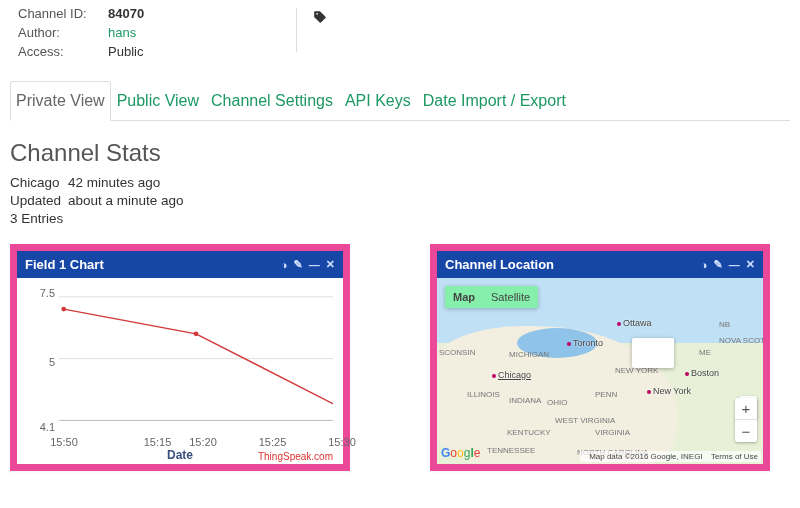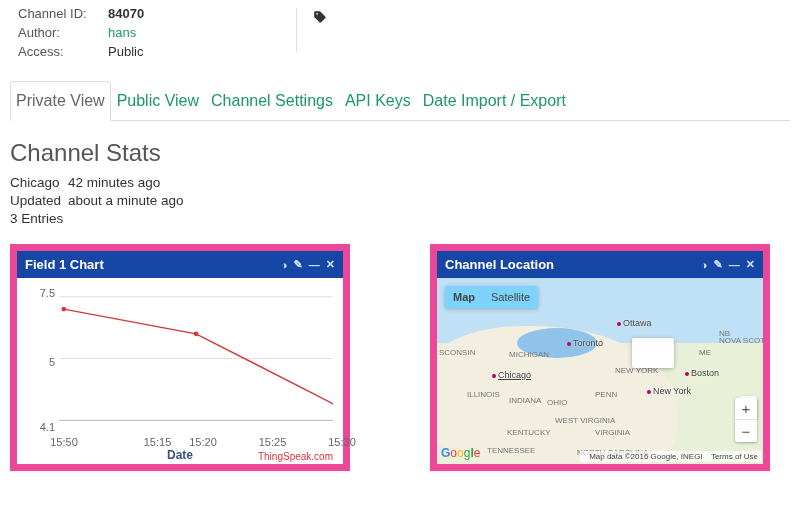--- a/index.html
+++ b/index.html
@@ -46,21 +46,21 @@
   .axis-label { position: absolute; bottom: 2px; left: 50%; transform: translateX(-50%); font-weight: 600; font-size: 12px; color: #3a517f; }
   .attribution { position: absolute; right: 10px; bottom: 2px; font-size: 10px; color: #d33; }
   svg.chart-svg { position: absolute; inset: 0; }
   .plot-line { stroke: #d13a3a; stroke-width: 1.6; fill: none; }
   .plot-pt { fill: #d13a3a; }
   .grid-line { stroke: #ddd; stroke-width: 1; }
   .axis-line { stroke: #bbb; stroke-width: 1; }
 
   
   .map-body { padding: 0; }
-  .maptype { position: absolute; top: 8px; left: 8px; background: #7dd3fc; border-radius: 2px; box-shadow: 0 1px 4px rgba(0,0,0,.25); display: flex; overflow: hidden; z-index: 3; }
+  .maptype { position: absolute; top: 8px; left: 8px; background: #86efac; border-radius: 2px; box-shadow: 0 1px 4px rgba(0,0,0,.25); display: flex; overflow: hidden; z-index: 3; }
   .maptype span { font-size: 11px; padding: 5px 8px; cursor: pointer; color: #444; }
   .maptype span.active { font-weight: 600; }
   .gmap { position: absolute; inset: 0; background: linear-gradient(#bfe0f5 0 35%, #e8f0d8 35% 100%); overflow: hidden; }
   .land { position: absolute; left: -20px; top: 48px; width: 260px; height: 150px; background: #f2eee0; border-radius: 40% 55% 30% 50%; }
   .water-lk { position: absolute; left: 80px; top: 50px; width: 80px; height: 30px; background: #8fc3ea; border-radius: 50%; }
   .city { position: absolute; font-size: 9px; color: #444; text-shadow: 0 0 2px #fff; white-space: nowrap; }
   .state { position: absolute; font-size: 8px; color: #777; text-transform: uppercase; white-space: nowrap; }
   .dot { width: 4px; height: 4px; background: #b06; border-radius: 50%; display: inline-block; margin-right: 2px; vertical-align: middle; }
   .pegman { position: absolute; right: 6px; top: 118px; width: 18px; height: 24px; background: #fff; border-radius: 2px; box-shadow: 0 1px 3px rgba(0,0,0,.3); display: flex; align-items: center; justify-content: center; z-index: 3; }
   .pegman span { color: #f6a722; font-size: 13px; }
@@ -184,21 +184,21 @@
             <div class="state" style="left: 72px; top: 118px;">INDIANA</div>
             <div class="state" style="left: 110px; top: 120px;">OHIO</div>
             <div class="state" style="left: 158px; top: 112px;">PENN</div>
             <div class="state" style="left: 178px; top: 88px;">NEW YORK</div>
             <div class="state" style="left: 118px; top: 138px;">WEST VIRGINIA</div>
             <div class="state" style="left: 158px; top: 150px;">VIRGINIA</div>
             <div class="state" style="left: 70px; top: 150px;">KENTUCKY</div>
             <div class="state" style="left: 50px; top: 168px;">TENNESSEE</div>
             <div class="state" style="left: 140px; top: 170px;">NORTH CAROLINA</div>
             <div class="state" style="left: 128px; top: 184px;">SOUTH CAROLINA</div>
-            <div class="state" style="left: 282px; top: 42px; margin-top: 9px;">NB</div>
+            <div class="state" style="left: 282px; top: 42px;">NB</div>
             <div class="state" style="left: 282px; top: 58px;">NOVA SCOTIA</div>
             <div class="state" style="left: 262px; top: 70px;">ME</div>
           </div>
       </div>
       <div class="maptype">
         <span class="active">Map</span>
         <span>Satellite</span>
       </div>
       <div class="popup"></div>
       <div class="pegman">

